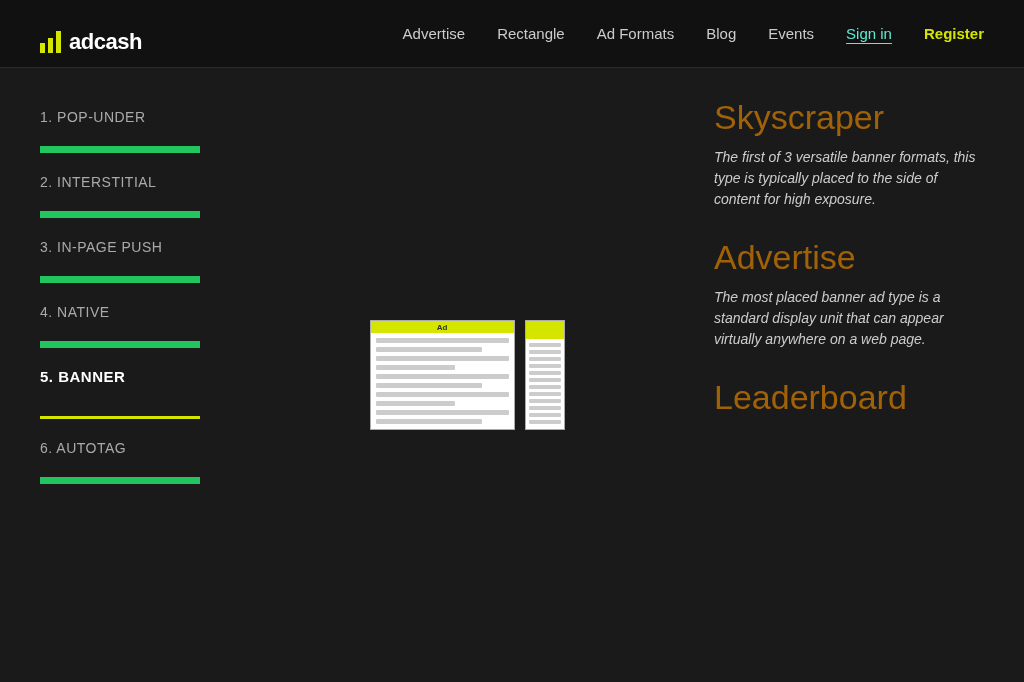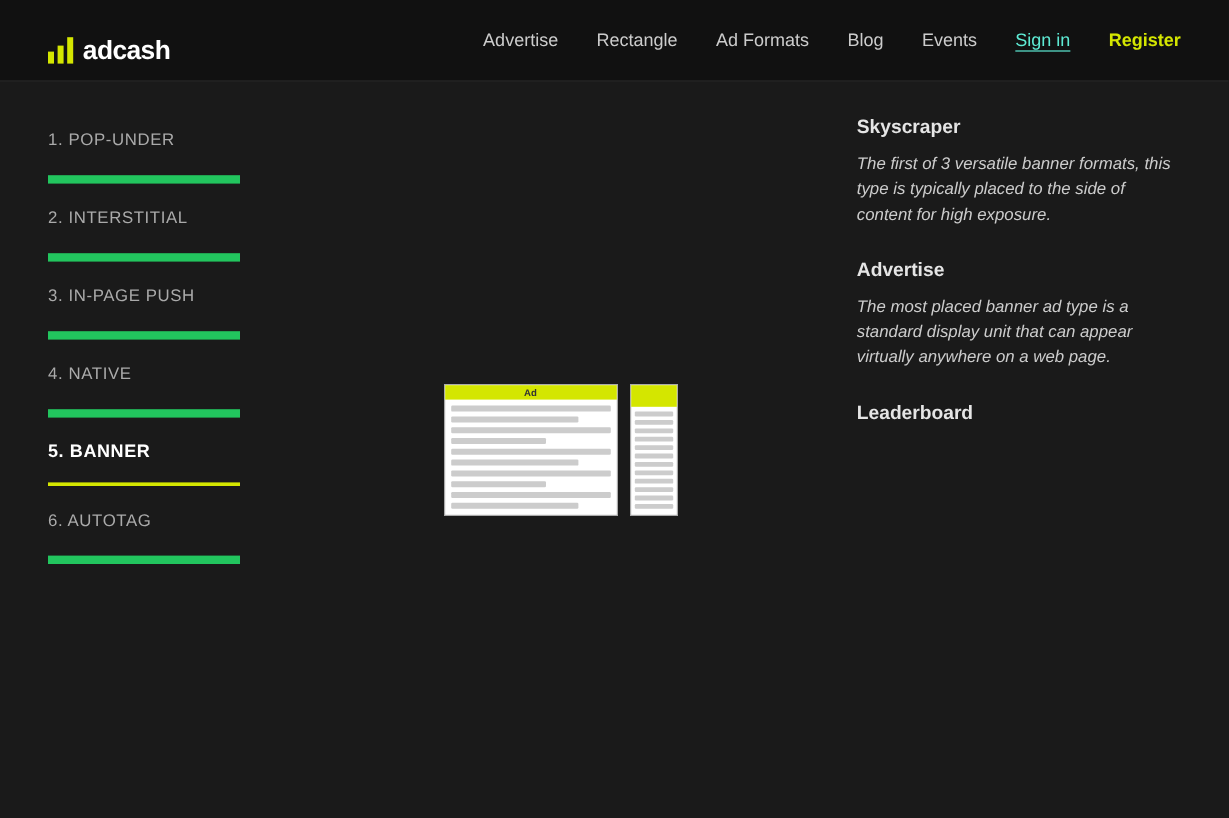--- a/index.html
+++ b/index.html
@@ -95,21 +95,21 @@
       font-size: 14px;
       letter-spacing: 0.5px;
     }
     .sidebar-item.active .item-label {
       color: #ffffff;
       font-weight: bold;
       font-size: 15px;
     }
     .sidebar-item.active {
       border-bottom: 3px solid #d4e600;
-      padding-bottom: 16px;
+      padding-bottom: 30px;
     }
 
     
     .center-visual {
       flex: 1;
       display: flex;
       align-items: center;
       justify-content: center;
       padding: 20px;
     }
@@ -186,23 +186,23 @@
     .right-panel {
       width: 330px;
       padding: 30px 40px 30px 20px;
       flex-shrink: 0;
       overflow-y: auto;
     }
     .format-entry {
       margin-bottom: 28px;
     }
     .format-title {
-      font-size: 16px;
-      font-weight: bold;
-      color: #e5e5e5;
+      font-size: 34px;
+      font-weight: normal;
+      color: #a16207;
       margin-bottom: 10px;
     }
     .format-desc {
       font-size: 14px;
       color: #cccccc;
       line-height: 1.5;
       font-style: italic;
     }
   </style>
 </head>

